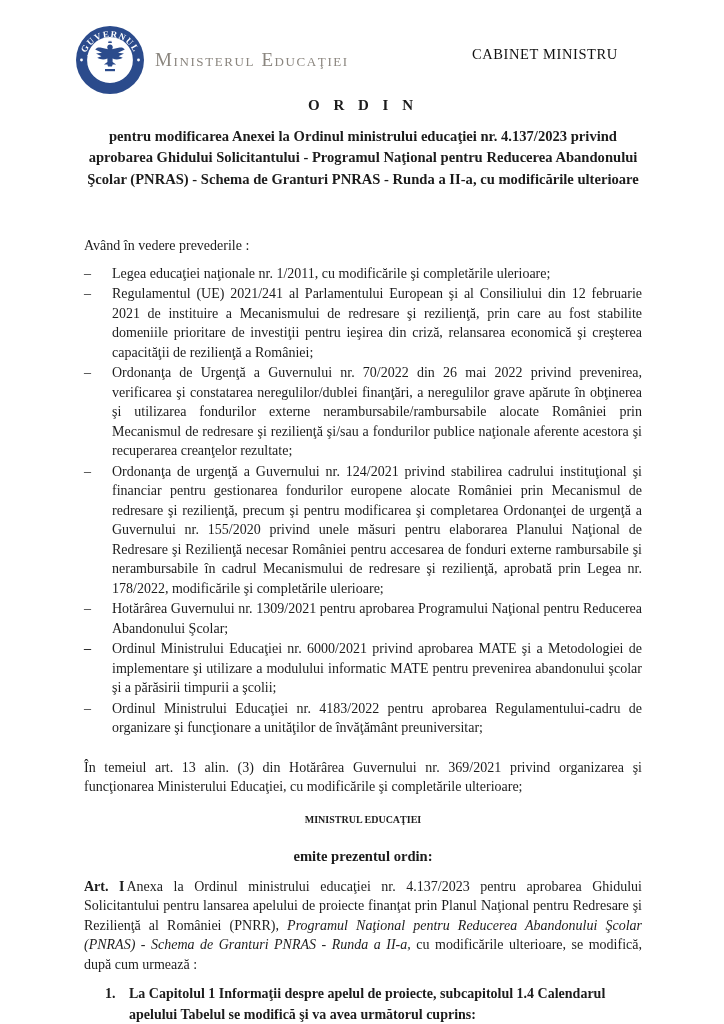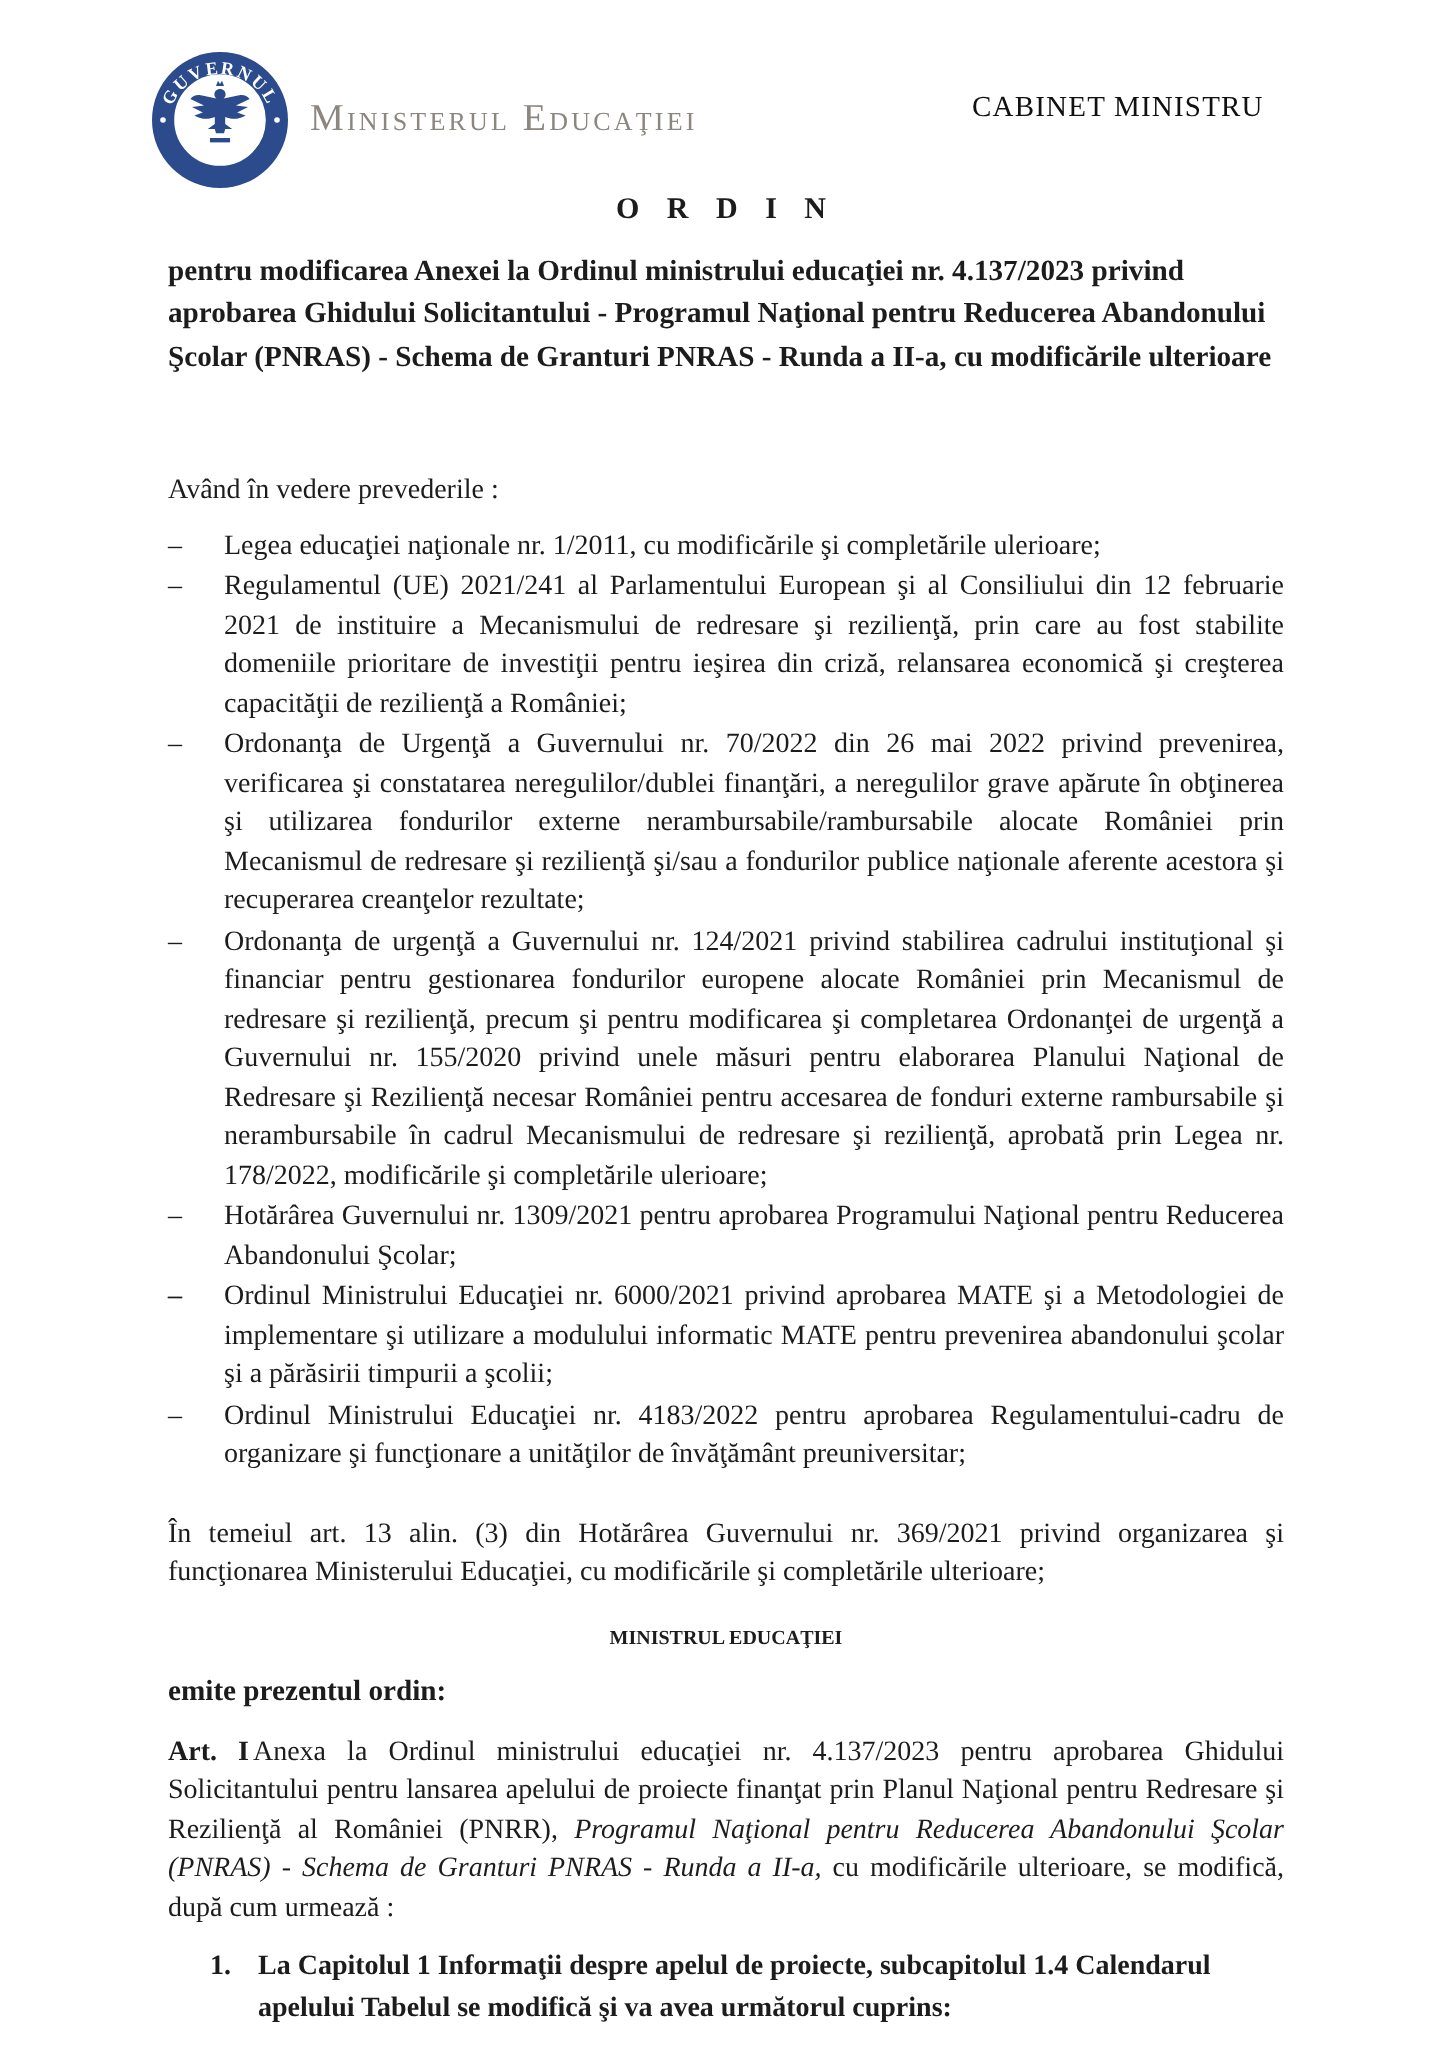--- a/index.html
+++ b/index.html
@@ -15,54 +15,54 @@
   
   .header{position:absolute;top:24px;left:0;width:724px;height:72px;}
   .logo{position:absolute;left:75px;top:1px;width:70px;height:70px;}
   .ministry-name{
     position:absolute;left:155px;top:25px;
     font-variant:small-caps;
     font-size:19px;letter-spacing:1.6px;
     color:#8b867f;
   }
   .cabinet{
-    position:absolute;left:486px;top:22px;
+    position:absolute;left:472px;top:22px;
     font-size:14.5px;letter-spacing:.6px;
     color:#111;
   }
   
   .content{
     position:absolute;left:84px;top:96px;width:558px;
     font-size:14px;line-height:19.5px;
   }
   .order-title{
     text-align:center;font-weight:bold;font-size:15px;
     letter-spacing:5px;margin:0 0 10px 0;
   }
   .order-subtitle{
-    font-weight:bold;font-size:14.6px;
+    text-align:center;font-weight:bold;font-size:14.6px;
     line-height:21.5px;margin:0 auto;max-width:592px;
   }
   .intro-line{margin-top:46px;margin-bottom:8px;}
   .hanging-list{margin:0;padding:0;list-style:none;}
   .hanging-list .item{
     position:relative;
     padding-left:28px;
     text-align:justify;
     margin-bottom:1px;
   }
   .hanging-list .dash{position:absolute;left:0;top:0;}
   .closing-par{margin-top:20px;text-align:justify;}
   .center-heading{
     text-align:center;font-weight:bold;font-size:10px;
     margin-top:13px;margin-bottom:0;
   }
   .emit-line{
-    font-weight:bold;font-size:14.6px;
-    margin-top:8px;margin-bottom:10px;
+    text-align:center;font-weight:bold;font-size:14.6px;
+    margin-top:18px;margin-bottom:10px;
   }
   .art-par{text-align:justify;}
   .art-label{font-weight:bold;margin-right:2px;}
   .italic{font-style:italic;}
   .numbered-list{margin:9px 0 0 21px;}
   .numbered-item{
     display:flex;font-weight:bold;max-width:505px;
     line-height:21px;
   }
   .numbered-item .num{width:24px;flex:0 0 24px;}

